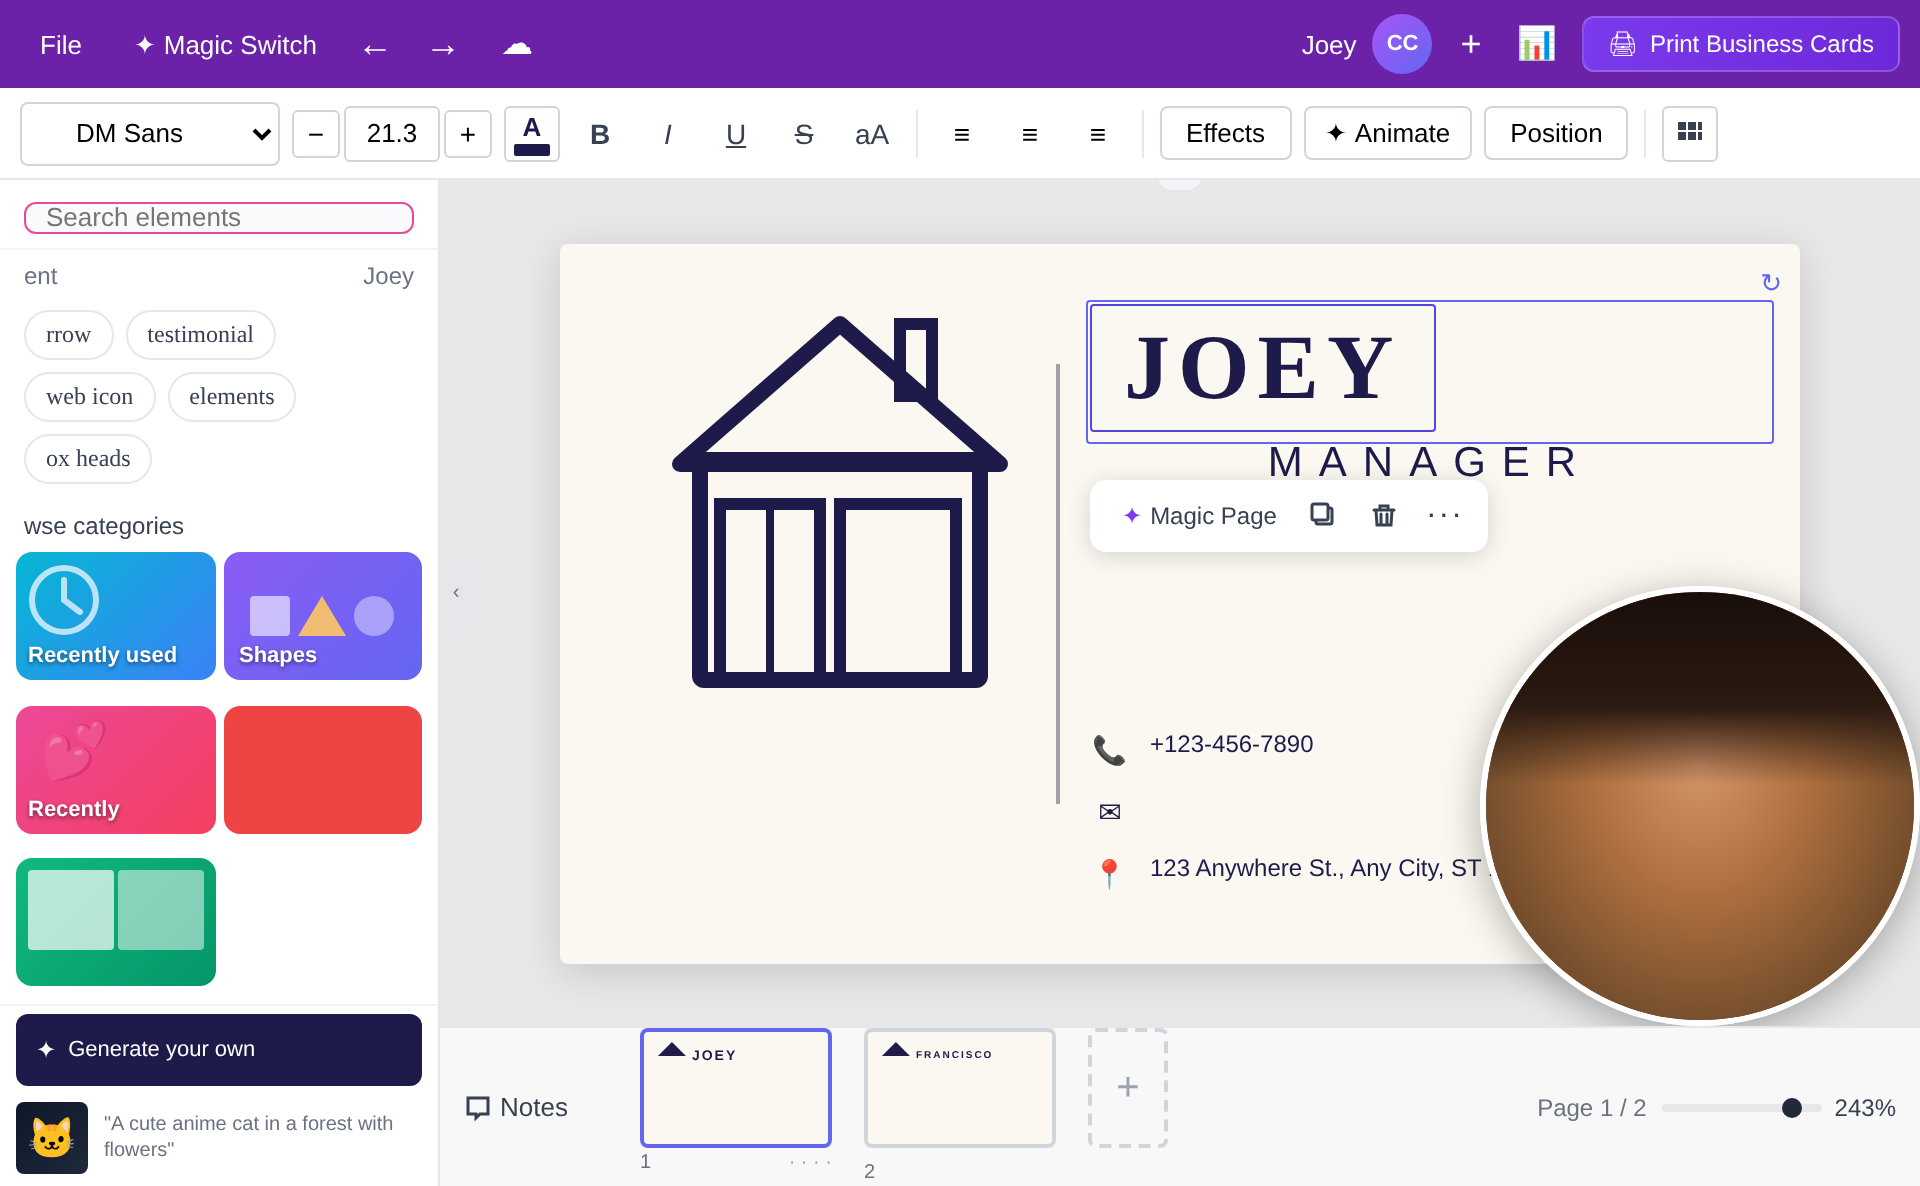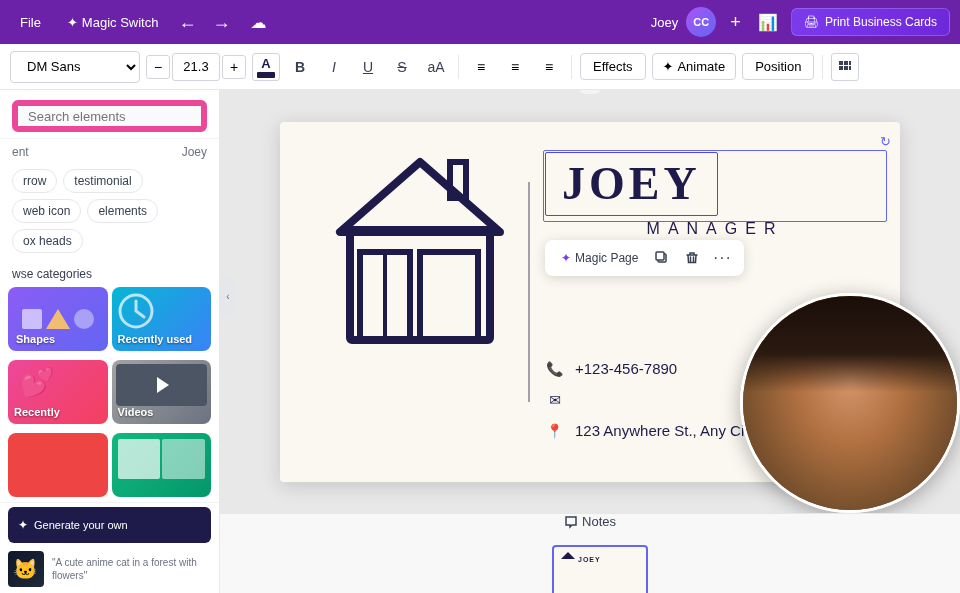--- a/index.html
+++ b/index.html
@@ -57,21 +57,21 @@
       background: #fff;
       display: flex;
       align-items: center;
       padding: 0 10px;
       gap: 6px;
       border-bottom: 1px solid #e5e7eb;
       position: relative;
       z-index: 9;
     }
     .font-select {
-      height: 32px; border: 1px solid #d1d5db; border-radius: 4px; padding: 0 12px; font-size: 13px; min-width: 130px;
+      height: 32px; border: 1px solid #d1d5db; border-radius: 4px; padding: 0 23px; font-size: 13px; min-width: 130px;
       background: white; cursor: pointer;
     }
     .font-size-group {
       display: flex; align-items: center; gap: 2px;
     }
     .font-size-btn {
       width: 24px; height: 24px; border: 1px solid #d1d5db; border-radius: 3px; background: white; cursor: pointer; font-size: 14px; display: flex; align-items: center; justify-content: center;
     }
     .font-size-input {
       width: 48px; height: 28px; border: 1px solid #d1d5db; border-radius: 3px; text-align: center; font-size: 13px; padding: 0 4px;
@@ -116,35 +116,36 @@
       display: flex;
       flex-direction: column;
       overflow: hidden;
       flex-shrink: 0;
     }
     #search-bar {
       padding: 10px 12px 6px;
       border-bottom: 1px solid #f3f4f6;
     }
     .search-input {
-      width: 100%; height: 32px; border: 6px solid #ec4899; border-radius: 6px; padding: 0 10px; font-size: 13px; color: #6b7280; background: #f9fafb;
+      width: 100%; height: 16px; border: 1px solid #ec4899; border-radius: 6px; padding: 0 10px; font-size: 13px; color: #6b7280; background: #f9fafb;
     }
     .recent-section {
       padding: 6px 12px;
       display: flex;
       align-items: center;
       justify-content: space-between;
     }
     .recent-label { font-size: 12px; color: #6b7280; }
     .clear-btn { font-size: 12px; color: #6b7280; cursor: pointer; background: none; border: none; }
     .tag-list {
       padding: 4px 12px 8px;
       display: flex;
       flex-wrap: wrap;
       gap: 6px;
+      font-family: Liberation Serif, serif;
     }
     .tag {
       padding: 4px 10px; border: 1px solid #e5e7eb; border-radius: 16px; font-size: 12px; color: #374151; cursor: pointer; background: white;
     }
     .browse-label {
       padding: 6px 12px; font-size: 12px; color: #374151; font-weight: 500;
     }
     .category-grid {
       display: grid;
       grid-template-columns: 1fr 1fr;
@@ -231,21 +232,21 @@
     }
     .card-name {
       font-size: 46px;
       font-weight: 800;
       letter-spacing: 4px;
       color: #1e1b4b;
       font-family: Georgia, serif;
       line-height: 1;
     }
     .card-title {
-      font-size: 16px;
+      font-size: 21px;
       letter-spacing: 8px;
       color: #1e1b4b;
       text-align: center;
       margin-bottom: 20px;
     }
     .card-contact {
       display: flex;
       flex-direction: column;
       gap: 10px;
       margin-top: 10px;
@@ -253,21 +254,21 @@
     .contact-row {
       display: flex;
       align-items: flex-start;
       gap: 10px;
       font-size: 13px;
       color: #1e1b4b;
     }
     .contact-icon {
       width: 20px; height: 20px; display: flex; align-items: center; justify-content: center; font-size: 14px; flex-shrink: 0; margin-top: 1px;
     }
-    .contact-text { font-size: 15px; color: #1e1b4b; line-height: 1.4; }
+    .contact-text { font-size: 12px; color: #1e1b4b; line-height: 1.4; }
 
     
     .magic-write-bar {
       position: absolute;
       background: white;
       border-radius: 8px;
       box-shadow: 0 2px 12px rgba(0,0,0,0.15);
       display: flex;
       align-items: center;
       gap: 2px;
@@ -290,25 +291,23 @@
       width: 16px; height: 40px; background: #e5e7eb; border-radius: 0 6px 6px 0; cursor: pointer;
       display: flex; align-items: center; justify-content: center; z-index: 15; font-size: 10px; color: #6b7280;
     }
 
     
     #bottom-panel {
       height: 80px;
       background: #f8f8f8;
       border-top: 1px solid #e5e7eb;
       display: flex;
-      align-items: center;
       gap: 16px;
       padding: 0 12px;
       position: relative;
-      flex-direction: column;
     }
     .page-thumb {
       width: 96px; height: 60px; border-radius: 4px; background: #faf8f0; border: 2px solid #6366f1; cursor: pointer; position: relative; overflow: hidden; display: flex; align-items: center; justify-content: center; flex-shrink: 0;
     }
     .add-page-btn {
       width: 40px; height: 60px; border: 2px dashed #d1d5db; border-radius: 4px; background: none; cursor: pointer; display: flex; align-items: center; justify-content: center; font-size: 20px; color: #9ca3af; margin-bottom: 16px;
     }
     .bottom-right {
       margin-left: auto; display: flex; align-items: center; gap: 8px;
     }
@@ -444,50 +443,44 @@
     <div class="tag-list">
       <div class="tag">rrow</div>
       <div class="tag">testimonial</div>
       <div class="tag">web icon</div>
       <div class="tag">elements</div>
       <div class="tag">ox heads</div>
     </div>
     <div class="browse-label">wse categories</div>
     <div class="category-grid">
 
-      <div class="cat-item cat-shapes">
-        <div class="cat-shapes-inner" style="position:absolute;">
-          <div style="width:20px;height:20px;background:rgba(255,255,255,0.6);border-radius:2px;"></div>
-          <div style="width:0;height:0;border-left:12px solid transparent;border-right:12px solid transparent;border-bottom:20px solid rgba(255,200,100,0.9);"></div>
-          <div style="width:20px;height:20px;background:rgba(255,255,255,0.4);border-radius:50%;"></div>
-        </div>
-        <span class="cat-label" style="position:absolute;bottom:6px;left:8px;">Shapes</span>
-      </div>
-
       <div class="cat-item cat-recently">
         <svg width="40" height="40" viewBox="0 0 40 40" style="position:absolute;top:4px;left:4px;opacity:0.7;">
           <circle cx="20" cy="20" r="16" fill="none" stroke="white" stroke-width="3"></circle>
           <path d="M20 10 L20 20 L28 26" stroke="white" stroke-width="3" fill="none" stroke-linecap="round"></path>
         </svg>
         <span class="cat-label">Recently used</span>
       </div>
 
+      <div class="cat-item cat-shapes">
+        <div class="cat-shapes-inner" style="position:absolute;">
+          <div style="width:20px;height:20px;background:rgba(255,255,255,0.6);border-radius:2px;"></div>
+          <div style="width:0;height:0;border-left:12px solid transparent;border-right:12px solid transparent;border-bottom:20px solid rgba(255,200,100,0.9);"></div>
+          <div style="width:20px;height:20px;background:rgba(255,255,255,0.4);border-radius:50%;"></div>
+        </div>
+        <span class="cat-label" style="position:absolute;bottom:6px;left:8px;">Shapes</span>
+      </div>
+
 
       <div class="cat-item cat-stickers">
         <div style="position:absolute;top:6px;left:12px;font-size:28px;opacity:0.8;">💕</div>
         <span class="cat-label">Recently</span>
       </div>
 
 
-      <div class="cat-item cat-videos">
-        <div style="position:absolute;top:4px;left:4px;right:4px;bottom:18px;background:#4b5563;border-radius:4px;display:flex;align-items:center;justify-content:center;">
-          <div style="width:0;height:0;border-top:8px solid transparent;border-bottom:8px solid transparent;border-left:12px solid white;margin-left:4px;"></div>
-        </div>
-        <span class="cat-label">Videos</span>
-      </div>
 
       <div class="cat-item cat-charts">
         <div style="position:absolute;top:6px;left:6px;display:flex;align-items:flex-end;gap:3px;height:36px;">
           
           
           
         </div>
 
       </div>
 
@@ -637,15 +630,24 @@
             </div>
           </div>
         </div>
         <div style="margin-top:2px;">
           <span style="font-size:10px;color:#6b7280;">2</span>
         </div>
       </div>
 
       <button class="add-page-btn">+</button>
 
+      <div class="bottom-right">
+        <span class="page-info">Page 1 / 2</span>
+        <div class="zoom-bar">
+          <div class="zoom-track">
+            <div class="zoom-thumb"></div>
+          </div>
+          <span class="zoom-value">243%</span>
+        </div>
+      </div>
     </div>
   </div>
 </div>
 
 </body></html>

